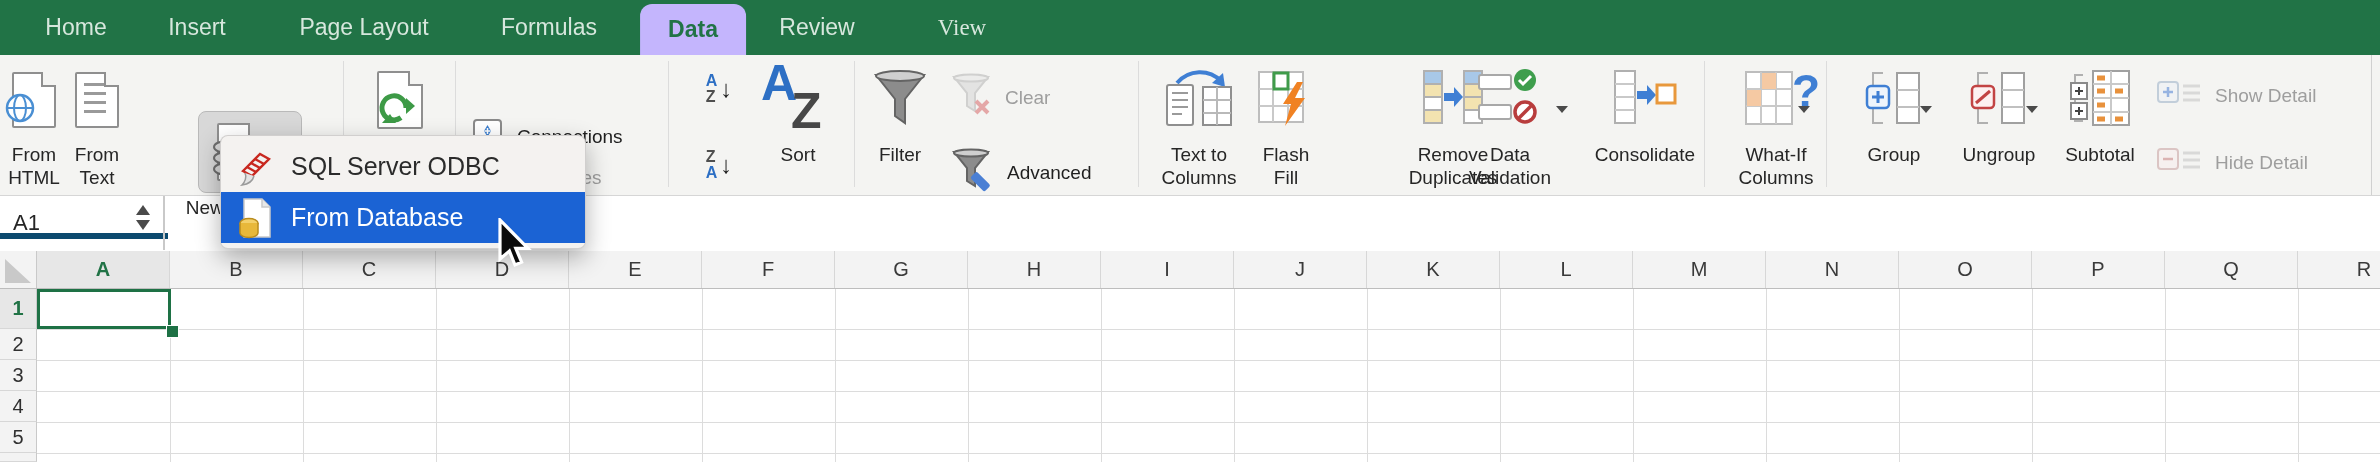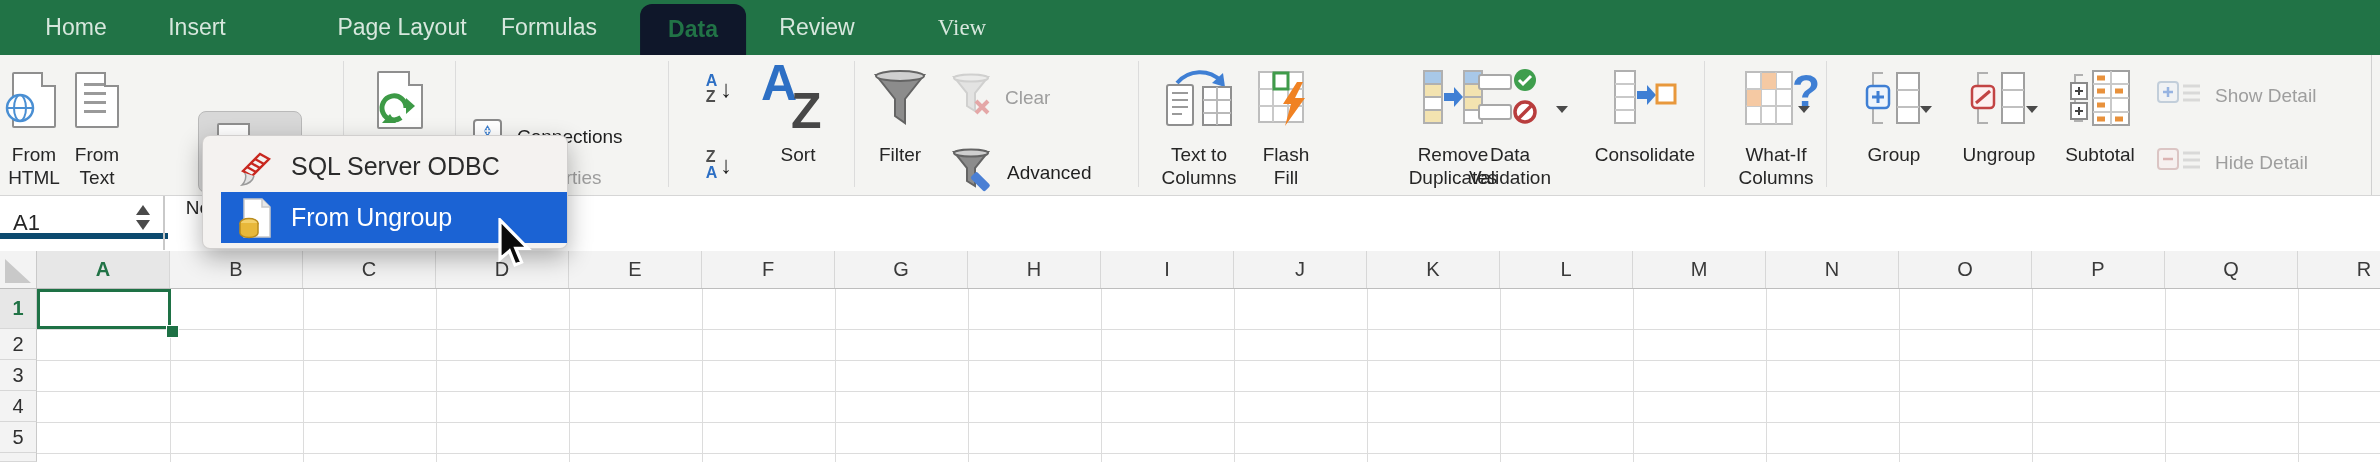--- a/index.html
+++ b/index.html
@@ -4,21 +4,21 @@
 <style>
   html,body{margin:0;padding:0;}
   .stage{position:relative;width:2380px;height:462px;overflow:hidden;background:#ffffff;
          font-family:"Liberation Sans",sans-serif;color:#262626;}
   .abs{position:absolute;}
 
   
   #tabbar{position:absolute;left:0;top:0;width:2380px;height:55px;background:#217346;}
   .tab{position:absolute;top:0;height:55px;display:flex;align-items:center;justify-content:center;
        transform:translateX(-50%);font-size:23px;font-weight:500;color:#d7e7dd;padding:0 6px;cursor:default;}
-  .tab.active{top:4px;height:51px;background:#0f172a;border-radius:12px 12px 0 0;color:#217346;
+  .tab.active{top:4px;height:51px;background:#c4b5fd;border-radius:12px 12px 0 0;color:#217346;
        font-weight:700;padding:0 28px;text-align:right;}
 
   
   #ribbon{position:absolute;left:0;top:55px;width:2380px;height:140px;background:#f4f4f2;
           border-bottom:1px solid #d8d8d8;}
   .rsep{position:absolute;top:6px;width:1px;height:126px;background:#dcdcdc;}
   .redge{position:absolute;top:0;width:1px;height:140px;background:#d0d0d0;}
   .ritem{position:absolute;top:3px;height:134px;display:flex;flex-direction:column;align-items:center;}
   .riconzone{height:84px;display:flex;align-items:center;justify-content:center;}
   .rlabel{font-size:19px;line-height:23px;text-align:center;color:#262626;margin-top:1px;white-space:normal;}
@@ -48,23 +48,23 @@
   .blueA{color:#2d6fc4;}.darkZ{color:#4f4f4f;}
   .dArrow{font-size:24px;color:#1f1f1f;font-weight:400;}
   .bigAZ{position:relative;width:74px;height:80px;}
   .bigAZ .a{position:absolute;left:0;top:-6px;font-size:50px;font-weight:700;color:#2d6fc4;}
   .bigAZ .z{position:absolute;left:30px;top:22px;font-size:50px;font-weight:700;color:#474747;}
 
   
   .funnel{display:block;}
 
   
-  #dropdown{position:absolute;left:202px;top:135px;width:366px;height:114px;background:#f4f2f0;
+  #dropdown{position:absolute;left:220px;top:135px;width:366px;height:114px;background:#f4f2f0;
      border-radius:8px;border:1px solid rgba(0,0,0,.14);box-shadow:0 9px 24px rgba(0,0,0,.30);
-     z-index:100;padding:5px 0 7px 18px;box-sizing:border-box;}
+     z-index:100;padding:5px 0 7px 0;box-sizing:border-box;}
   .dditem{height:51px;display:flex;align-items:center;font-size:25px;color:#2b2b2b;}
   .dditem .ddicon{width:70px;display:flex;align-items:center;justify-content:center;}
   .dditem.hl{background:#1b63d4;color:#ffffff;}
 
   
   #formularow{position:absolute;left:0;top:195px;width:2380px;height:44px;background:#ffffff;
       border-top:1px solid #d6d6d6;border-bottom:6px solid #0c4a6e;box-sizing:border-box;}
   #namebox{position:absolute;left:0;top:0;width:165px;height:54px;border-right:2px solid #c9c9c9;box-sizing:border-box;}
   #nameboxval{position:absolute;left:13px;top:0;height:54px;display:flex;align-items:center;font-size:22px;color:#262626;}
   #stepper{position:absolute;left:136px;top:9px;display:flex;flex-direction:column;gap:5px;align-items:center;}
@@ -93,21 +93,21 @@
   #cursor{position:absolute;left:492px;top:218px;z-index:200;}
 </style>
 </head>
 <body>
 
 <div class="stage">
 
   <div id="tabbar">
       <div class="tab" style="left: 76px;">Home</div>
       <div class="tab" style="left: 197px;">Insert</div>
-      <div class="tab" style="left: 364px; margin-left: 38px;">Page Layout</div>
+      <div class="tab" style="left: 364px;">Page Layout</div>
       <div class="tab" style="left: 549px;">Formulas</div>
       <div class="tab active" style="left: 693px;">Data</div>
       <div class="tab" style="left: 817px;">Review</div>
       <div class="tab" style="left: 962px; font-family: Liberation Serif, serif;">View</div>
     </div>
 
   <div id="ribbon">
 
     <div class="rsep" style="left:343px"></div>
     <div class="rsep" style="left:455px"></div>
@@ -525,21 +525,21 @@
     </div>
     <div class="dditem hl">
       <span class="ddicon">
         <svg width="40" height="42" viewBox="0 0 40 42">
           <path d="M8 2 h18 l8 8 v30 h-26 z" fill="#ffffff" stroke="#c9c9c9" stroke-width="1.5"></path>
           <path d="M26 2 v8 h8" fill="#e8e8e8" stroke="#c9c9c9" stroke-width="1.5"></path>
           <ellipse cx="13" cy="26" rx="9" ry="4.5" fill="#f3d06a" stroke="#b98c1e" stroke-width="1.5"></ellipse>
           <path d="M4 26 v10 a9 4.5 0 0 0 18 0 v-10" fill="#e8b83a" stroke="#b98c1e" stroke-width="1.5"></path>
         </svg>
       </span>
-      <span>From Ungroup</span>
+      <span>From Database</span>
     </div>
   </div>
 
   <div id="cursor">
     <svg width="44" height="52" viewBox="0 0 22 26">
       <path d="M4 1 L4 20.5 L8.7 16.5 L11.5 23.5 L14.8 22.1 L11.9 15.2 L18 15.2 Z" fill="#0b0b0b" stroke="#ffffff" stroke-width="1.6"></path>
     </svg>
   </div>
 
 </div>

